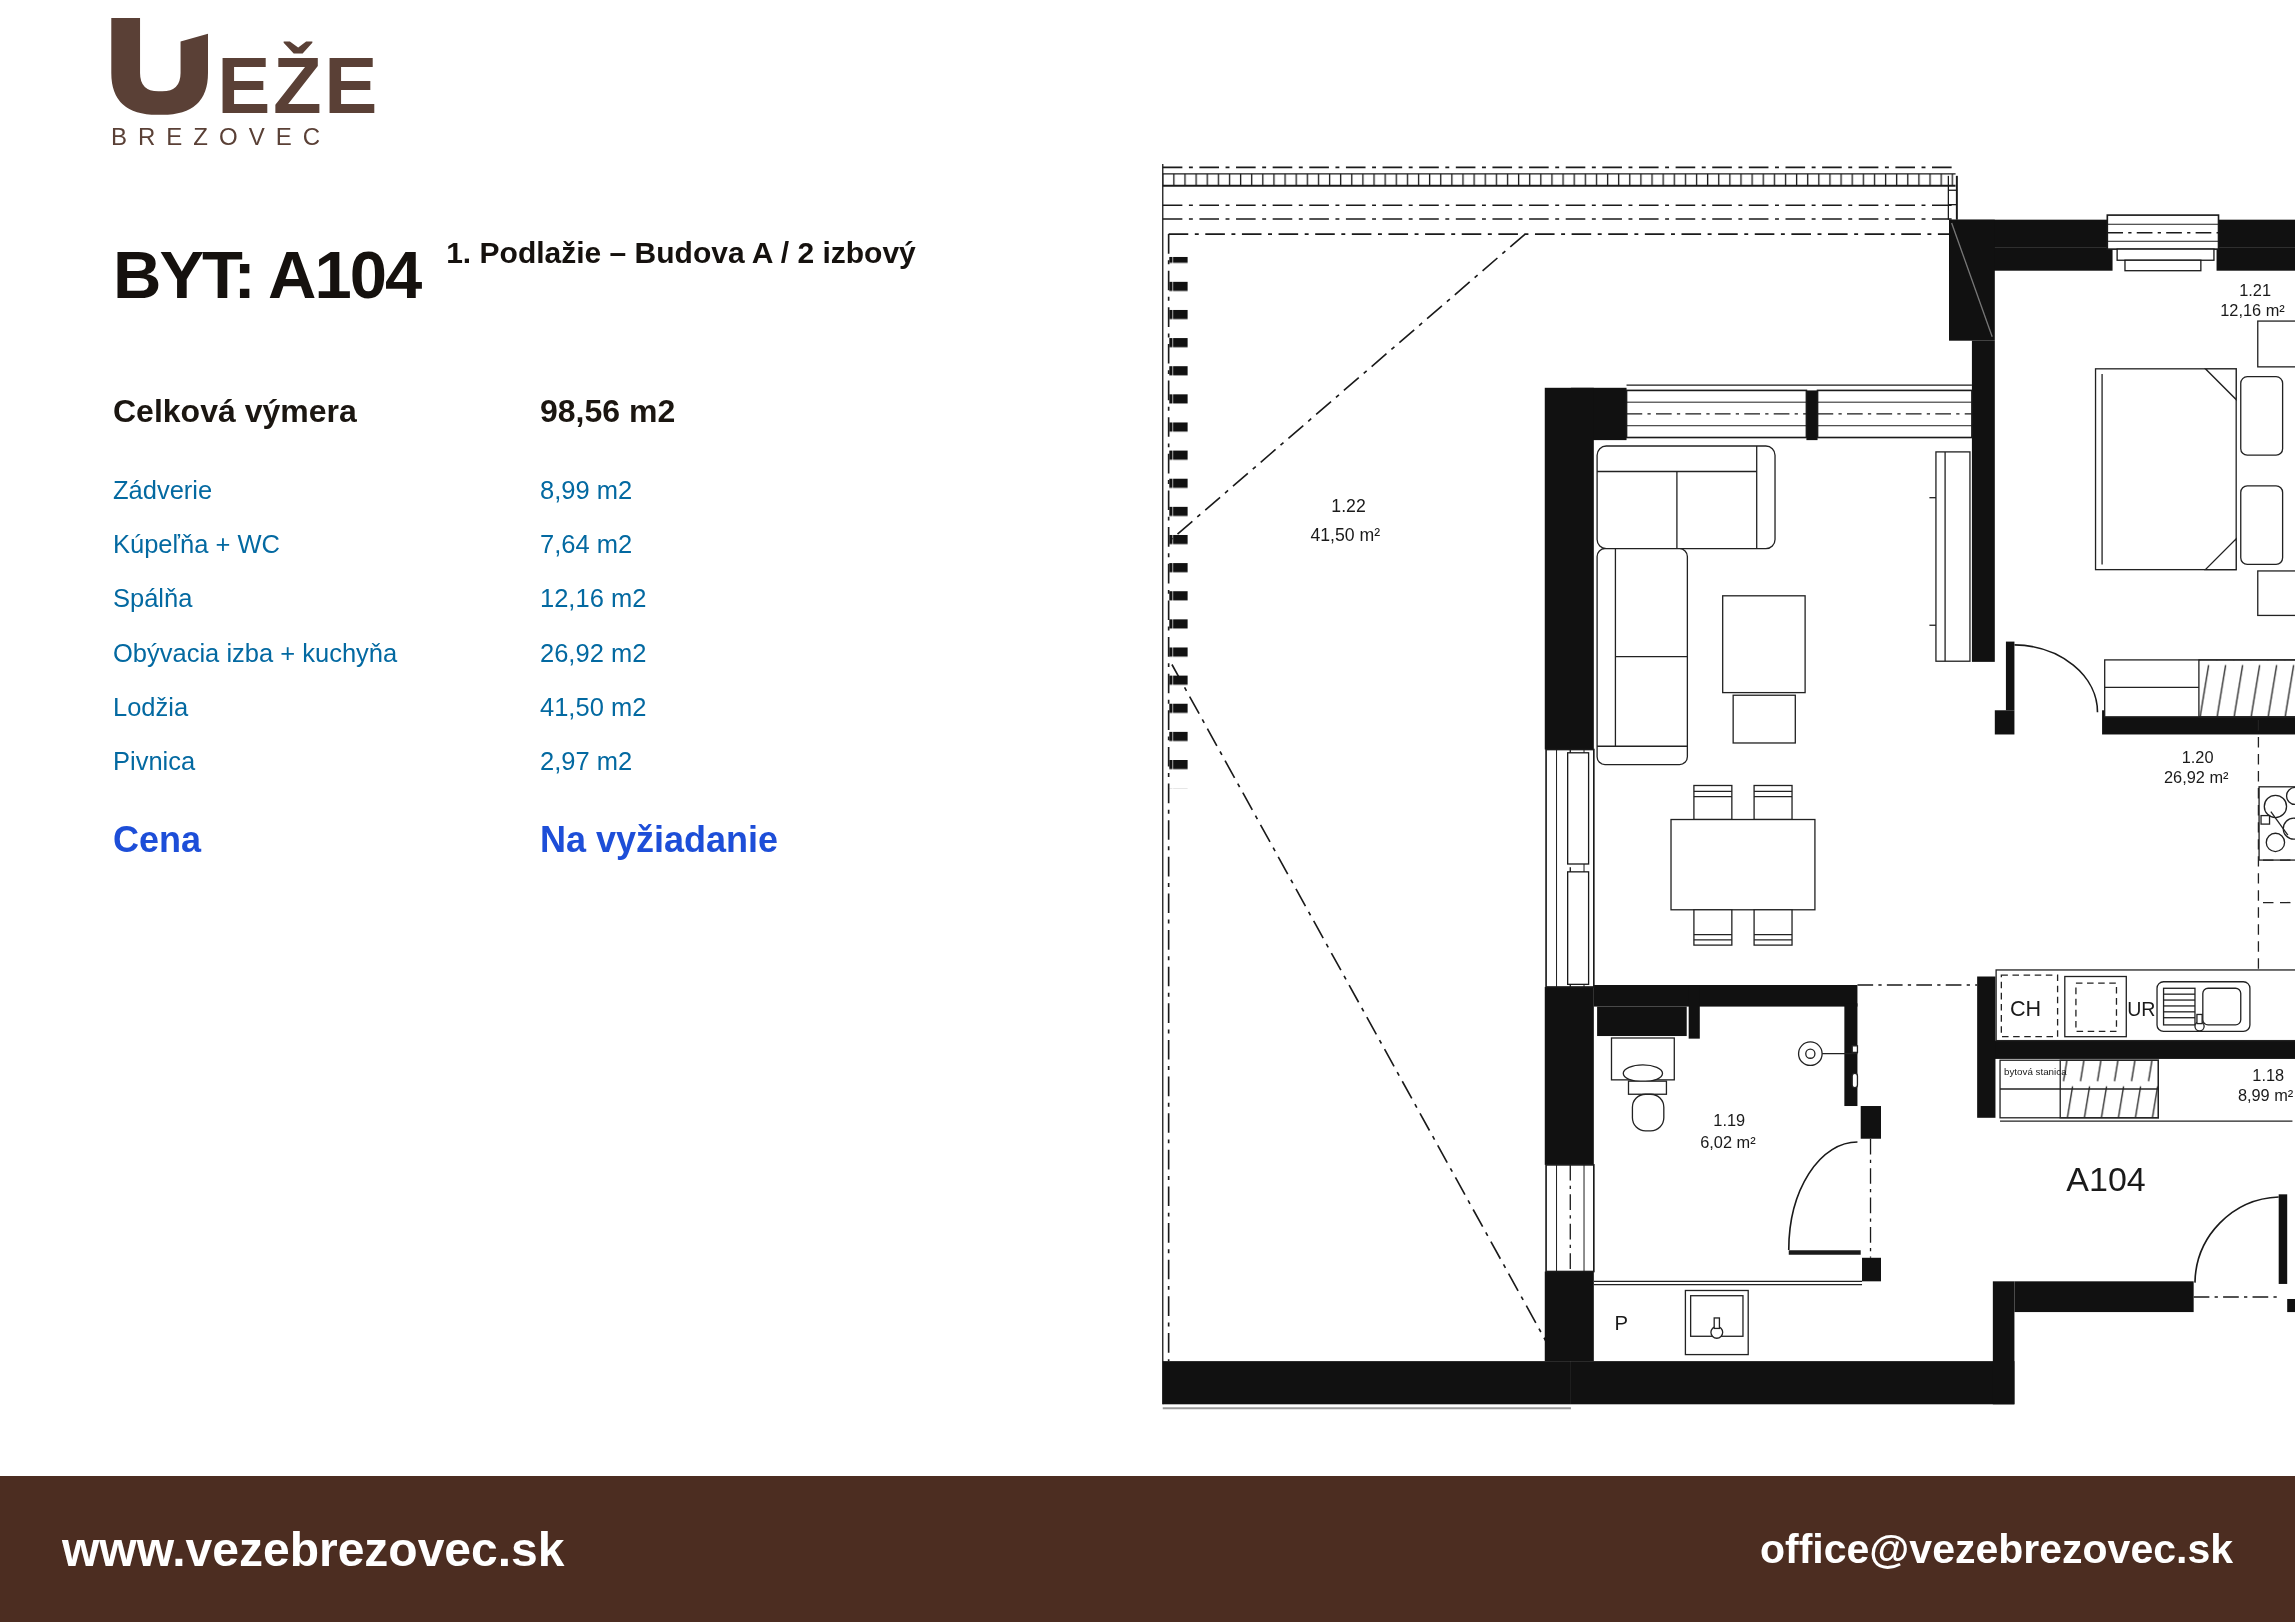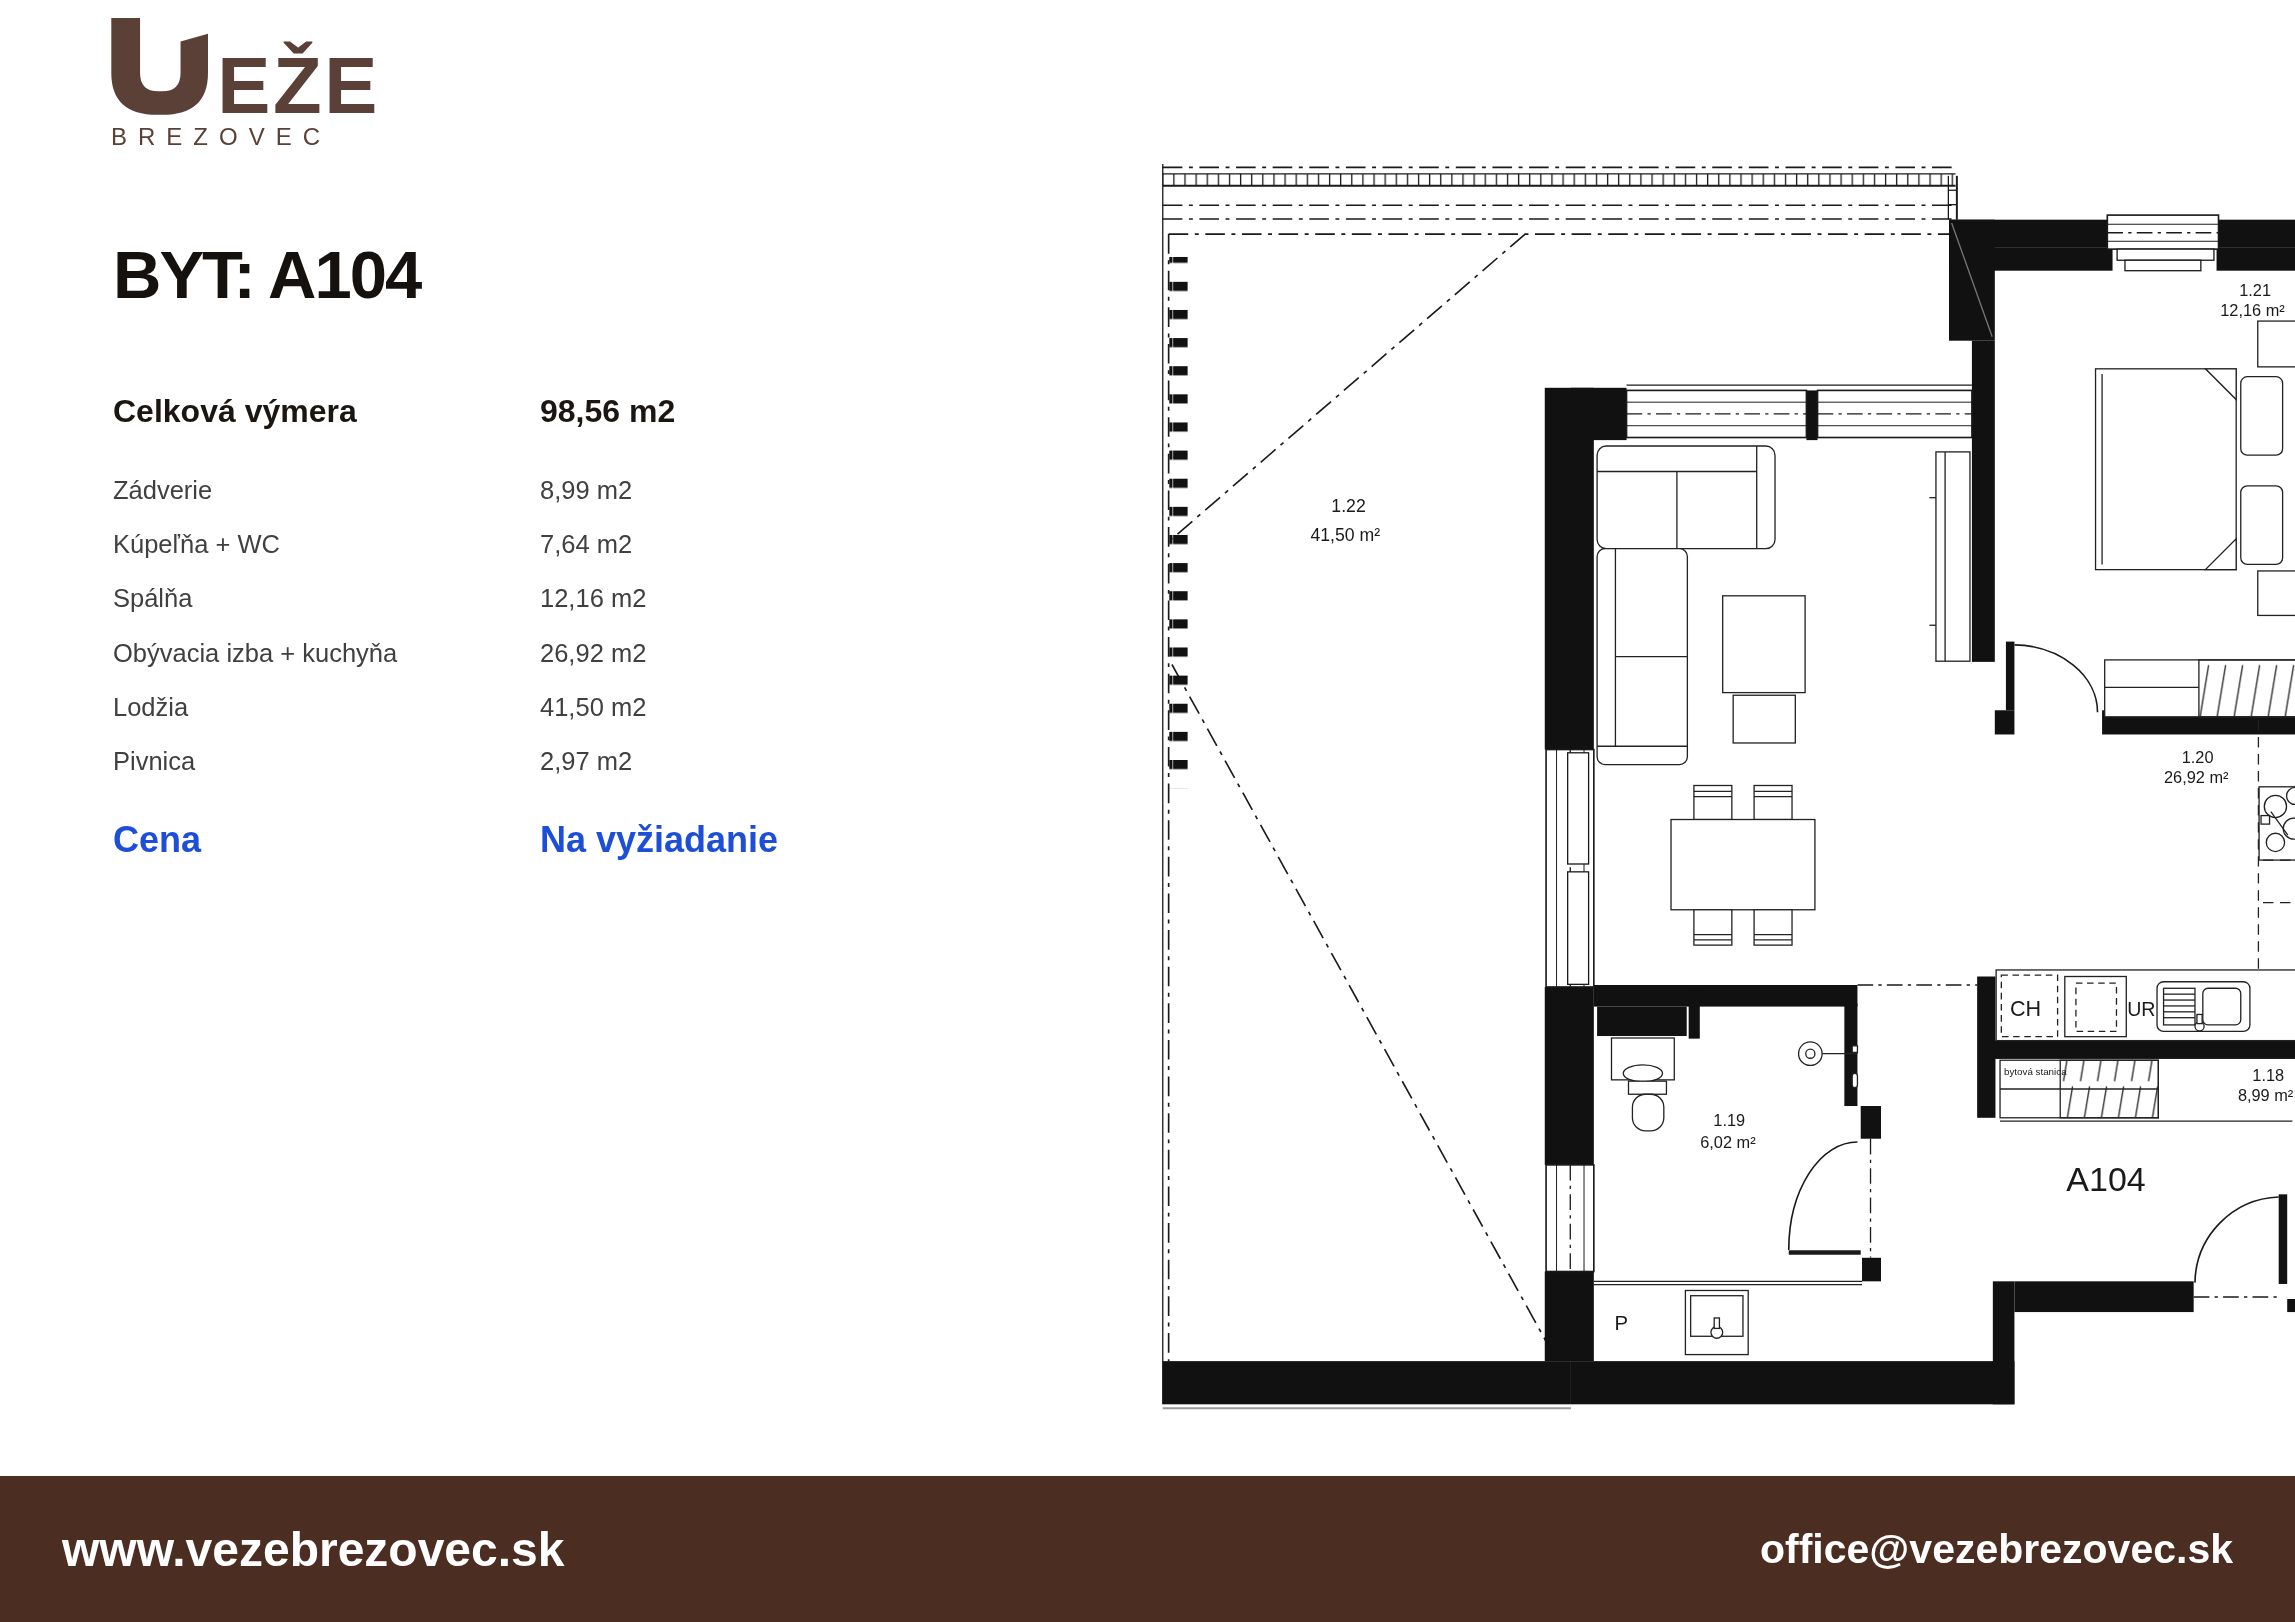--- a/index.html
+++ b/index.html
@@ -13,21 +13,21 @@
 
   
   .titleblock{position:absolute;left:113px;top:236px;display:flex;align-items:flex-start;gap:26px;white-space:nowrap;}
   .title{font-size:67px;font-weight:700;letter-spacing:-2px;color:#15110e;margin:0;}
   .subtitle{font-size:30px;font-weight:700;color:#15110e;}
 
   
   .row{position:absolute;left:113px;white-space:nowrap;}
   .row .val{position:absolute;left:427px;}
   .total-row{top:393px;font-size:32px;font-weight:700;color:#1b1611;}
-  .a-row{font-size:25.5px;color:#404040;}
+  .a-row{font-size:25.5px;color:#0369a1;}
   .price-row{top:819px;font-size:36px;font-weight:700;color:#1d4ed8;}
 
   
   .footer{position:absolute;left:0;top:1476px;width:2295px;height:147px;background:#4c2d21;}
   .footer .site{position:absolute;left:62px;top:0;height:147px;display:flex;align-items:center;color:#fff;font-size:48px;font-weight:700;}
   .footer .mail{position:absolute;right:62px;top:0;height:147px;display:flex;align-items:center;color:#fff;font-size:41px;font-weight:700;}
 
   .plan{position:absolute;left:1152px;top:151px;width:1144px;height:1269px;}
   svg text{font-family:"Liberation Sans",sans-serif;}
 </style>
@@ -41,20 +41,21 @@
       <svg width="275" height="98" viewBox="0 0 420 150">
         <path d="M0 0 H44 V84 Q44 112 72 112 H78 Q106 112 106 84 V36 L148 24 V84 Q148 148 78 148 H70 Q0 148 0 84 Z" fill="#5a4036"></path>
         <text x="162" y="146" font-size="122" font-weight="700" letter-spacing="4" fill="#5a4036">EŽE</text>
       </svg>
     </div>
     <div class="brand-sub">BREZOVEC</div>
   </div>
 
   <div class="titleblock">
     <h1 class="title">BYT: A104</h1>
+    <span class="subtitle">1. Podlažie – Budova A / 2 izbový</span>
   </div>
 
   <div class="row total-row">
     <span>Celková výmera</span>
     <span class="val">98,56 m2</span>
   </div>
 
   <div class="row a-row" style="top:476px">
     <span>Zádverie</span>
     <span class="val">8,99 m2</span>

